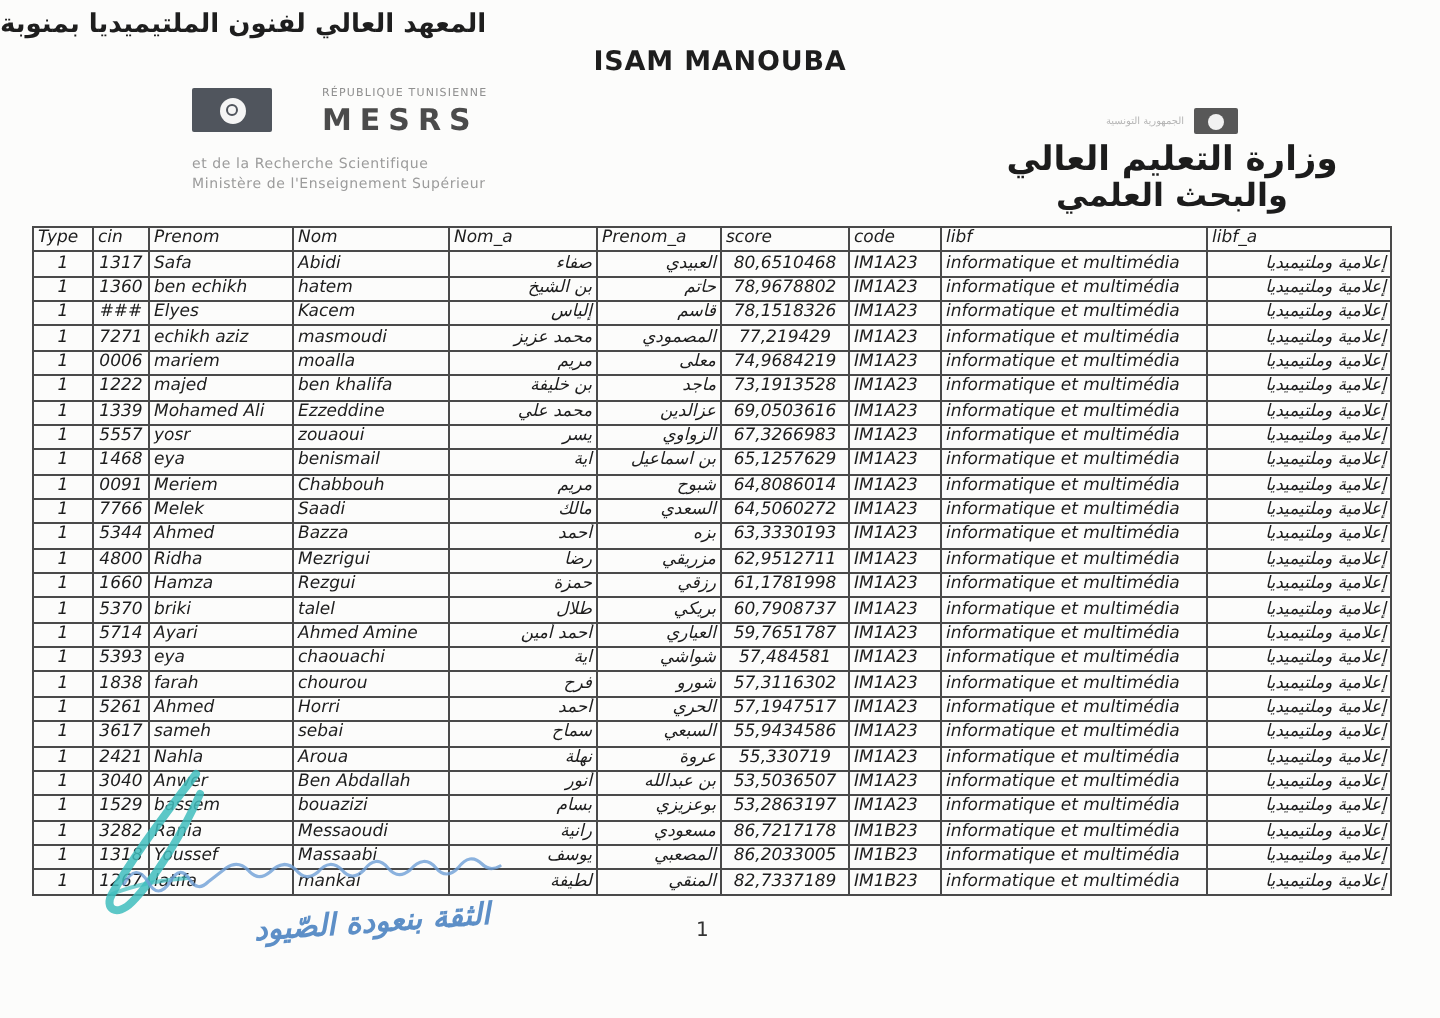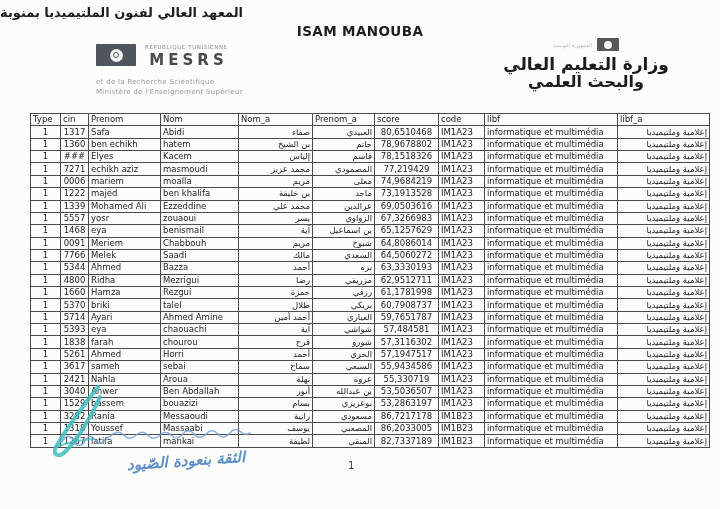--- a/index.html
+++ b/index.html
@@ -16,50 +16,50 @@
     position:absolute; top:5px; left:0; right:0;
     font-weight:bold; font-size:13px; color:#1e1e1e;
   }
   .page-title-en {
     position:absolute; top:23px; left:0; right:0;
     text-align:center; font-weight:bold; font-size:13.5px; letter-spacing:0.4px; color:#1e1e1e;
   }
 
   
   .header-left { position:absolute; top:44px; left:96px; width:250px; }
-  .mesrs-row { display:flex; gap:9px; align-items:flex-start;text-align:right; }
+  .mesrs-row { display:flex; gap:25px; align-items:flex-start; }
   .flag-main {
     width:40px; height:22px; background:#50555d; border-radius:1px;
     display:flex; align-items:center; justify-content:center; flex:0 0 auto;
   }
   .flag-main .disc { width:13px; height:13px; border-radius:50%; background:#f5f5f5;
     display:flex; align-items:center; justify-content:center; }
   .flag-main .disc .dot { width:6px; height:6px; border-radius:50%; border:1.5px solid #50555d; }
   .mesrs-text .republic { font-size:5.5px; color:#8f8f8f; letter-spacing:0.6px; }
   .mesrs-text .acronym { font-size:15px; font-weight:bold; letter-spacing:4px; color:#4b4b4b; margin-top:1px; }
   .ministry-lines { margin-top:9px; font-size:7px; color:#9b9b9b; line-height:1.4; letter-spacing:0.3px; }
 
   
-  .header-right { position:absolute; top:38px; right:14px; width:240px; text-align:center; }
+  .header-right { position:absolute; top:54px; right:14px; width:240px; text-align:center; }
   .flag-row { display:flex; justify-content:center; align-items:center; gap:5px; }
   .republic-ar { font-size:5px; color:#b5b5b5; }
   .flag-mini {
     width:22px; height:13px; background:#585858; border-radius:1px;
     display:flex; align-items:center; justify-content:center;
   }
   .flag-mini .disc { width:8px; height:8px; border-radius:50%; background:#f2f2f2; }
   .calli-1 { margin-top:3px; font-size:17px; font-weight:bold; color:#1c1c1c; direction:rtl; }
   .calli-2 { font-size:16px; font-weight:bold; color:#1c1c1c; direction:rtl; margin-top:-2px; }
   .direction-ar { margin-top:7px; font-size:6.5px; color:#8a8a8a; text-align:right; padding-right:14px; direction:rtl; }
 
   
   table.results {
-    position:absolute; left:30px; top:113px; width:679px;
+    position:absolute; left:16px; top:113px; width:679px;
     border-collapse:collapse; table-layout:fixed;
-    font-size:8.5px; color:#1d1d1d;
+    font-size:8.5px; color:#1d1d1d;font-style:italic;
   }
   .results th, .results td {
     border:1px solid #4a4a4a;
     padding:0 2px; height:12.37px; line-height:9px;
     overflow:hidden; white-space:nowrap; font-weight:normal;
     text-align:left; vertical-align:middle;
   }
   .col-type   { width:30px; }
   .col-cin    { width:28px; }
   .col-prenom { width:72px; }

